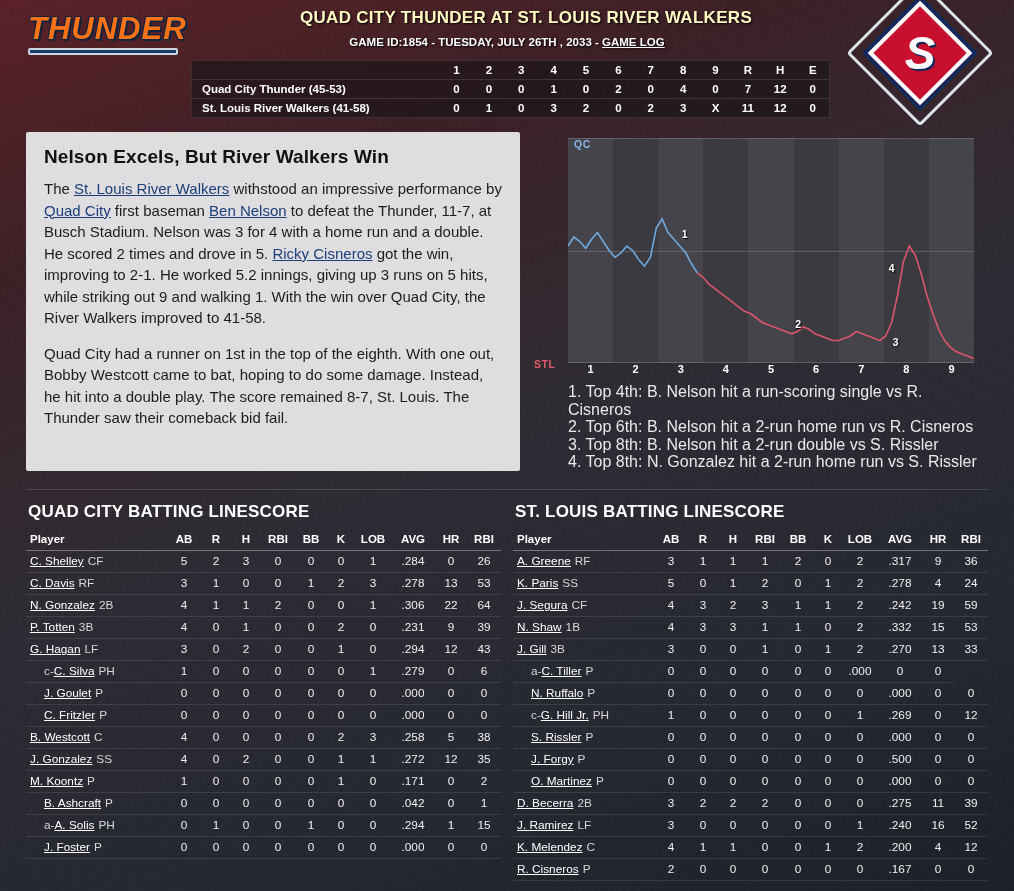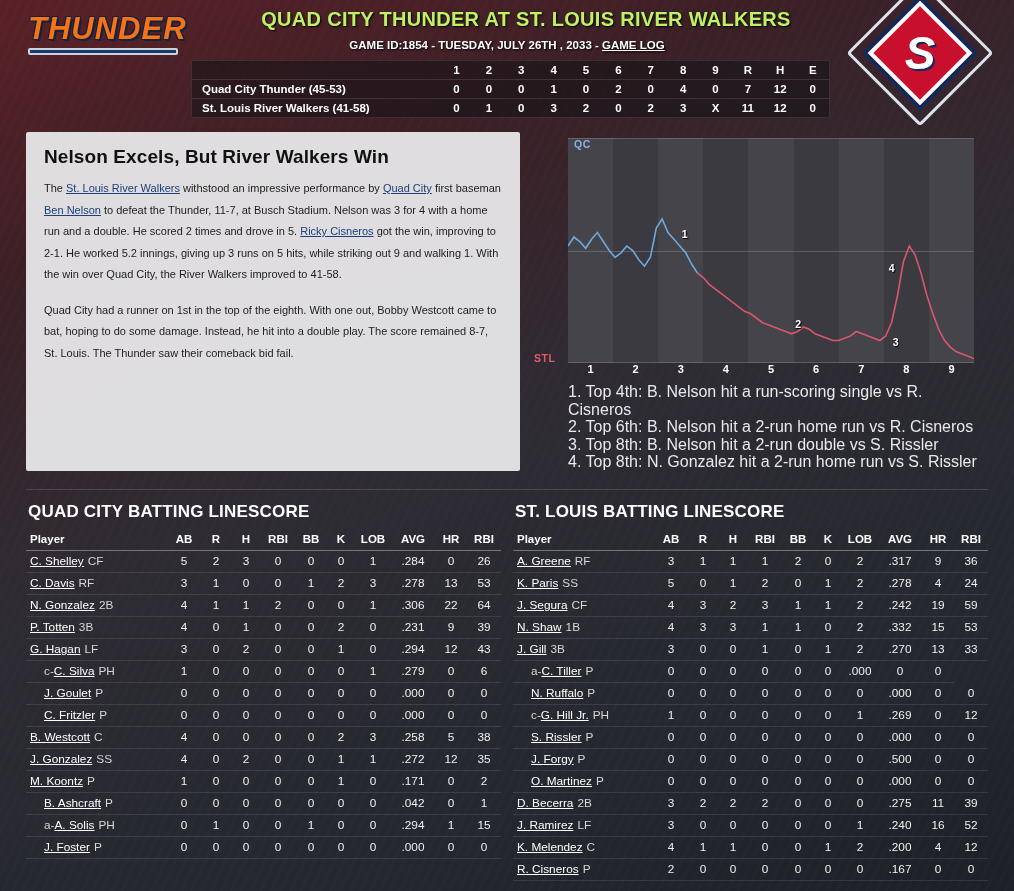--- a/index.html
+++ b/index.html
@@ -44,24 +44,24 @@
     border: 2px solid #c9d4e2;
     border-radius: 2px;
     margin-top: 2px;
     width: 150px;
   }
   .title-block {
     text-align: center;
     padding-top: 8px;
   }
   .game-title {
-    font-size: 20px;
+    font-size: 17px;
     font-weight: bold;
     letter-spacing: 0.3px;
-    color: #bef264;
+    color: #fef9c3;
     text-shadow: 1px 1px 2px #000;
     padding-left: 38px;
   }
   .game-sub {
     margin-top: 8px;
     font-size: 11.5px;
     font-weight: bold;
     color: #ffffff;
     text-shadow: 1px 1px 2px #000;
   }
@@ -159,21 +159,21 @@
   }
   .recap h2 {
     margin: 0 0 10px 0;
     font-size: 19px;
     font-weight: bold;
     color: #111;
     letter-spacing: 0.1px;
   }
   .recap p {
     margin: 0 0 14px 0;
-    font-size: 11px;
+    font-size: 15px;
     line-height: 21.5px;
     color: #1d1d1d;
   }
   .recap a { color: #1a3f7a; text-decoration: underline; }
 
   
   .chart-panel {
     flex: 1;
     position: relative;
     padding: 6px 0 0 0;
@@ -401,21 +401,21 @@
           <polyline points="129.4,135.0 135.3,139.5 141.2,146.3 147.1,150.8 153.0,155.3 158.9,159.8 164.8,164.3 170.6,168.8 176.5,173.3 182.4,175.5 188.3,180.0 194.2,184.5 200.1,186.8 205.9,189.0 211.8,191.3 217.7,193.5 223.6,195.8 229.5,193.5 235.4,189.0 241.2,191.3 247.1,195.8 253.0,198.0 258.9,200.3 264.8,202.5 270.7,202.5 276.6,200.3 282.4,198.0 288.3,193.5 294.2,195.8 300.1,198.0 306.0,200.3 311.9,202.5 317.7,198.0 323.6,184.5 329.5,157.5 335.4,123.8 341.3,108.0 347.2,117.0 353.0,135.0 358.9,157.5 364.8,175.5 370.7,191.3 376.6,202.5 382.5,209.3 388.3,213.8 394.2,216.0 400.1,218.3 406.0,220.5" fill="none" stroke="#d9566b" stroke-width="1.6"></polyline>
         </svg>
       <div id="chart-markers">
           <div class="evt-num" style="left: 113.68px; top: 90px;">1</div>
           <div class="evt-num" style="left: 227.36px; top: 180px;">2</div>
           <div class="evt-num" style="left: 324.8px; top: 198px;">3</div>
           <div class="evt-num" style="left: 320.74px; top: 123.75px;">4</div>
         </div>
       <div class="chart-label lbl-qc">QC</div>
     </div>
-    <div class="chart-label lbl-stl" style="position:absolute;left:4px;bottom:auto;top:220px;">STL</div>
+    <div class="chart-label lbl-stl" style="position:absolute;left:4px;bottom:auto;top:226px;">STL</div>
     <div class="x-axis" id="chart-xaxis">
         <div class="x-tick" style="left: 22.5556px;">1</div>
         <div class="x-tick" style="left: 67.6667px;">2</div>
         <div class="x-tick" style="left: 112.778px;">3</div>
         <div class="x-tick" style="left: 157.889px;">4</div>
         <div class="x-tick" style="left: 203px;">5</div>
         <div class="x-tick" style="left: 248.111px;">6</div>
         <div class="x-tick" style="left: 293.222px;">7</div>
         <div class="x-tick" style="left: 338.333px;">8</div>
         <div class="x-tick" style="left: 383.444px;">9</div>

